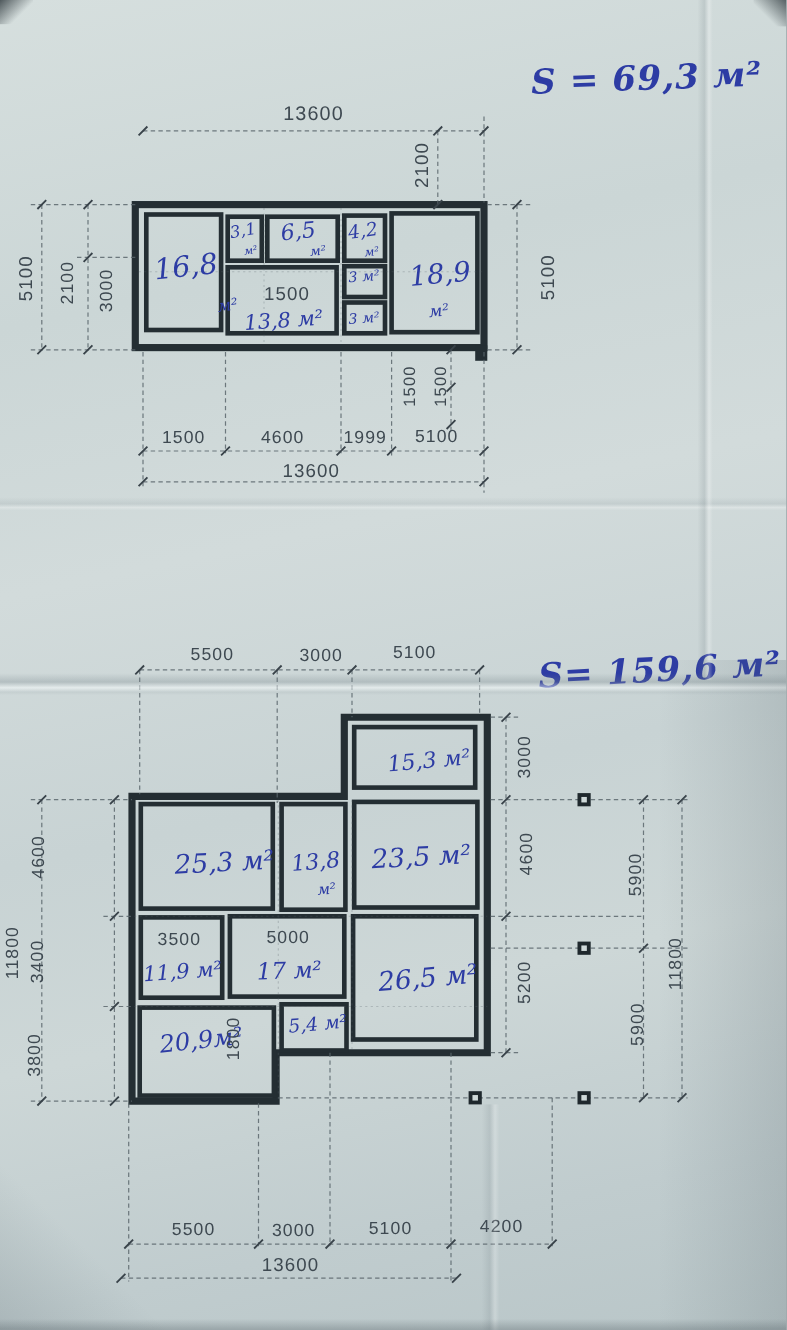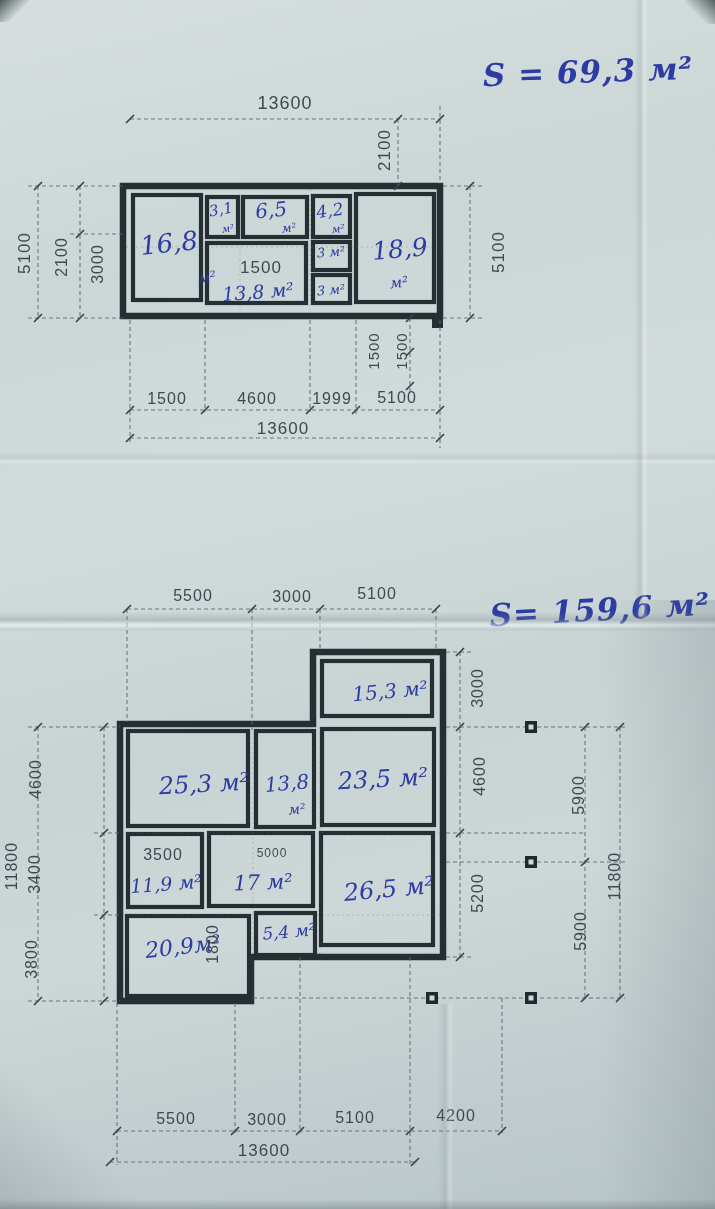--- a/index.html
+++ b/index.html
@@ -182,21 +182,21 @@
   <span class="lab plab" style="left:456px;top:1116px;font-size:16px">4200</span>
   <span class="lab plab" style="left:264px;top:1150px;font-size:17px">13600</span>
 
   <span class="lab hand" style="left:390px;top:691px;font-size:20px;--r:-5deg">15,3 м²</span>
   <span class="lab hand" style="left:204px;top:784px;font-size:24px;--r:-3deg">25,3 м²</span>
   <span class="lab hand" style="left:287px;top:783px;font-size:20px;--r:-5deg">13,8</span>
   <span class="lab hand" style="left:297px;top:809px;font-size:14px;--r:-5deg">м²</span>
   <span class="lab hand" style="left:383px;top:779px;font-size:24px;--r:-3deg">23,5 м²</span>
   <span class="lab plab" style="left:163px;top:855px;font-size:16px">3500</span>
   <span class="lab hand" style="left:166px;top:884px;font-size:19px;--r:-4deg">11,9 м²</span>
-  <span class="lab plab" style="left:272px;top:853px;font-size:12px">5000</span>
+  <span class="lab plab" style="left:262px;top:853px;font-size:16px">5000</span>
   <span class="lab hand" style="left:263px;top:883px;font-size:21px;--r:-2deg">17 м²</span>
   <span class="lab hand" style="left:389px;top:889px;font-size:24px;--r:-5deg">26,5 м²</span>
   <span class="lab hand" style="left:183px;top:947px;font-size:22px;--r:-6deg">20,9м²</span>
   <span class="lab plab vlab" style="left:213px;top:944px;font-size:16px">1800</span>
   <span class="lab hand" style="left:289px;top:932px;font-size:17px;--r:-5deg">5,4 м²</span>
 
   <div class="crease fold2"></div>
   <div class="crease fold1"></div>
   <div class="crease vc1"></div>
   <div class="crease vc2"></div>

